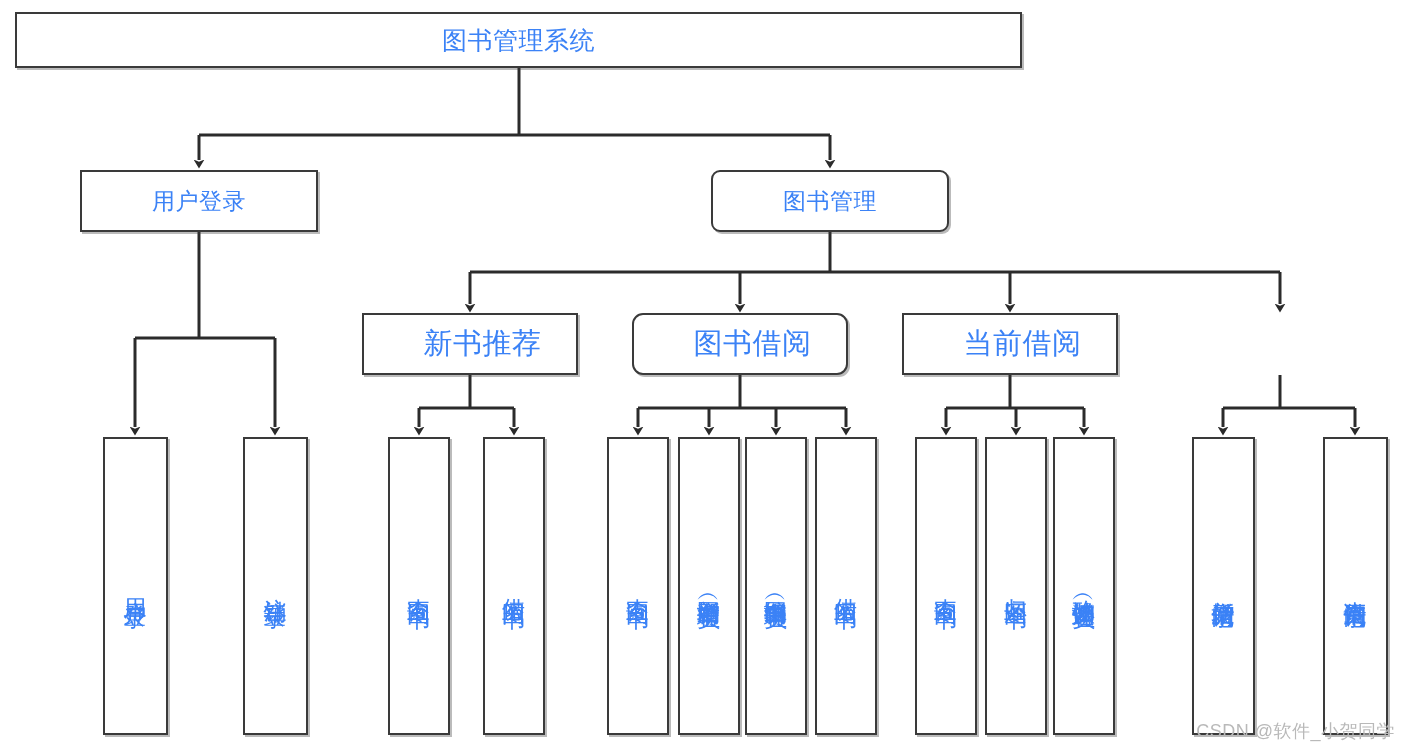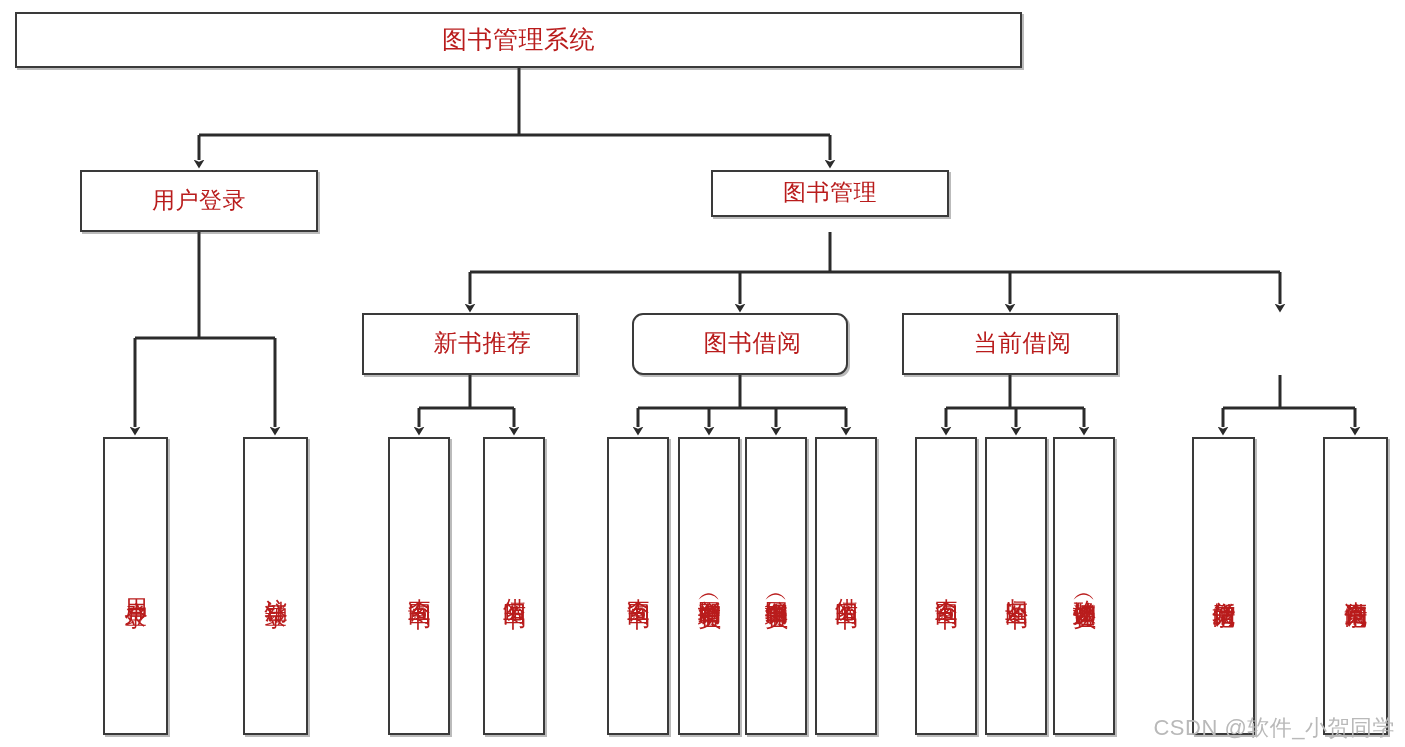--- a/index.html
+++ b/index.html
@@ -28,57 +28,56 @@
   .node {
     position: absolute;
     box-sizing: border-box;
     background: #ffffff;
     border: 2px solid #3a3a3a;
     box-shadow: 2px 2px 0 rgba(60,60,60,0.35);
     display: flex;
     align-items: center;
     justify-content: center;
     text-align: center;
-    color: #b91c1c;
+    color: #3b82f6;
     z-index: 2;
-    font-family: Liberation Serif, serif;
   }
   .node-label {
     display: block;
     line-height: 1.22;
     letter-spacing: 0.5px;
   }
   .node.root {
     font-size: 25px;
   }
   .node.level2 {
     font-size: 23px;
   }
   .node.level3 {
-    font-size: 24px;
+    font-size: 29px;
     padding-left: 25px;
   }
   .node.leaf {
     font-size: 23px;
   }
   .node.leaf .node-label {
     writing-mode: vertical-rl;
     text-orientation: upright;
     white-space: nowrap;
     letter-spacing: 3px;
     line-height: 1.05;
   }
   .node.leaf.wide-leaf .node-label {
     letter-spacing: 1px;
   }
   #watermark {
     position: absolute;
     right: 10px;
     bottom: 4px;
-    font-size: 22px;
+    font-size: 18px;
     color: #b9b9b9;
     letter-spacing: 0.5px;
     z-index: 3;
     white-space: nowrap;
   }
 </style>
 </head>
 <body>
 
 <div id="canvas">
@@ -135,21 +134,21 @@
     </g>
   </svg>
 
   <div class="node root" style="left:15px; top:12px; width:1007px; height:56px;">
     <span class="node-label">图书管理系统</span>
   </div>
 
   <div class="node level2" style="left:80px; top:170px; width:238px; height:62px;">
     <span class="node-label">用户登录</span>
   </div>
-  <div class="node level2" style="left:711px; top:170px; width:238px; height:47px;">
+  <div class="node level2" style="left:711px; top:170px; width:238px; height:62px;border-radius:9px;">
     <span class="node-label">图书管理</span>
   </div>
 
   <div class="node level3" style="left:362px; top:313px; width:216px; height:62px;">
     <span class="node-label">新书推荐</span>
   </div>
   <div class="node level3" style="left:632px; top:313px; width:216px; height:62px;border-radius:11px;">
     <span class="node-label">图书借阅</span>
   </div>
   <div class="node level3" style="left:902px; top:313px; width:216px; height:62px;">

